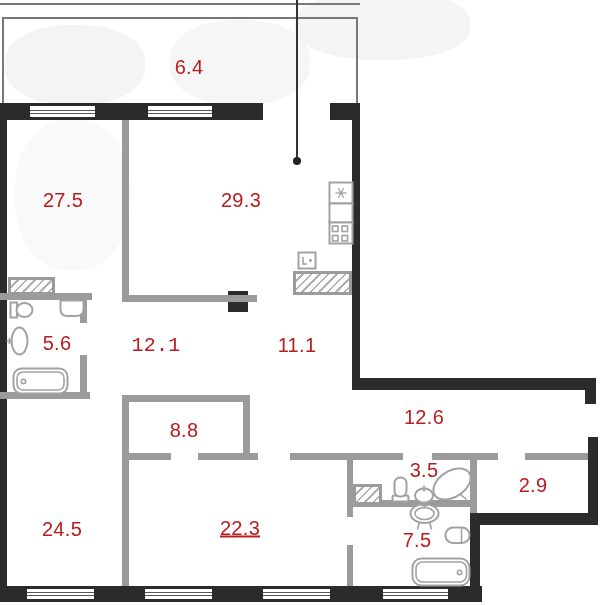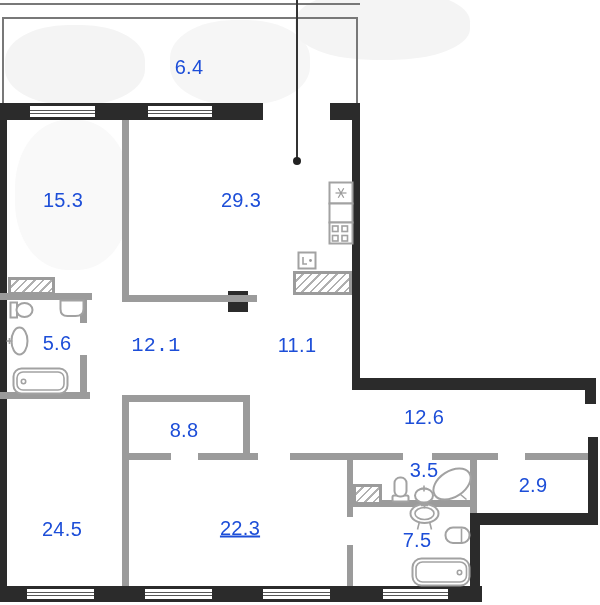--- a/index.html
+++ b/index.html
@@ -10,21 +10,21 @@
   .wG{background:#9b9b9b;}
   .win{background:#fff;border-top:3px solid #2b2b2b;border-bottom:3px solid #2b2b2b;box-sizing:border-box;}
   .win::before{content:"";position:absolute;left:0;right:0;top:34%;height:1px;background:#555;}
   .win::after{content:"";position:absolute;left:0;right:0;top:62%;height:1px;background:#555;}
   .win{position:absolute;}
   .hatch{background:repeating-linear-gradient(135deg,#fff 0 4px,#b0b0b0 4px 6px);
          border:3px solid #9b9b9b;box-sizing:border-box;}
   .blob{background:#f4f4f4;border-radius:45%;}
   .thin{background:#787878;}
   .dot{background:#222;border-radius:50%;}
-  .lbl{position:absolute;transform:translate(-50%,-50%);font-size:20px;color:#1d4ed8;
+  .lbl{position:absolute;transform:translate(-50%,-50%);font-size:20px;color:#b91c1c;
        letter-spacing:.3px;white-space:nowrap;}
   svg .fx{stroke:#a2a2a2;stroke-width:2;fill:#fff;}
   svg .fxl{stroke:#a2a2a2;stroke-width:1.6;fill:none;}
 </style>
 </head>
 <body>
 
 <div class="plan">
 
   <div class="abs blob" style="left:5px;top:25px;width:140px;height:80px;"></div>
@@ -156,21 +156,21 @@
       <line class="fxl" x1="461.5" y1="528.5" x2="461.5" y2="542.5"></line>
     </g>
     <g>
       <rect class="fx" x="412.5" y="558.5" width="57" height="27" rx="9"></rect>
       <rect class="fxl" x="416" y="562" width="50.5" height="20" rx="6.5"></rect>
       <circle class="fxl" cx="459.5" cy="572.5" r="2.2"></circle>
     </g>
   </svg>
 
   <div class="lbl" style="left:189px;top:67px;">6.4</div>
-  <div class="lbl" style="left:63px;top:200px;">15.3</div>
+  <div class="lbl" style="left:63px;top:200px;">27.5</div>
   <div class="lbl" style="left:241px;top:200px;">29.3</div>
   <div class="lbl" style="left:57px;top:343px;text-align:center;">5.6</div>
   <div class="lbl" style="left:156px;top:345px;font-family:Liberation Mono, monospace;">12.1</div>
   <div class="lbl" style="left:297px;top:345px;">11.1</div>
   <div class="lbl" style="left:424px;top:417px;">12.6</div>
   <div class="lbl" style="left:184px;top:430px;">8.8</div>
   <div class="lbl" style="left:424px;top:470px;">3.5</div>
   <div class="lbl" style="left:533px;top:485px;">2.9</div>
   <div class="lbl" style="left:62px;top:529px;">24.5</div>
   <div class="lbl" style="left:240px;top:528px;text-decoration:underline;">22.3</div>

